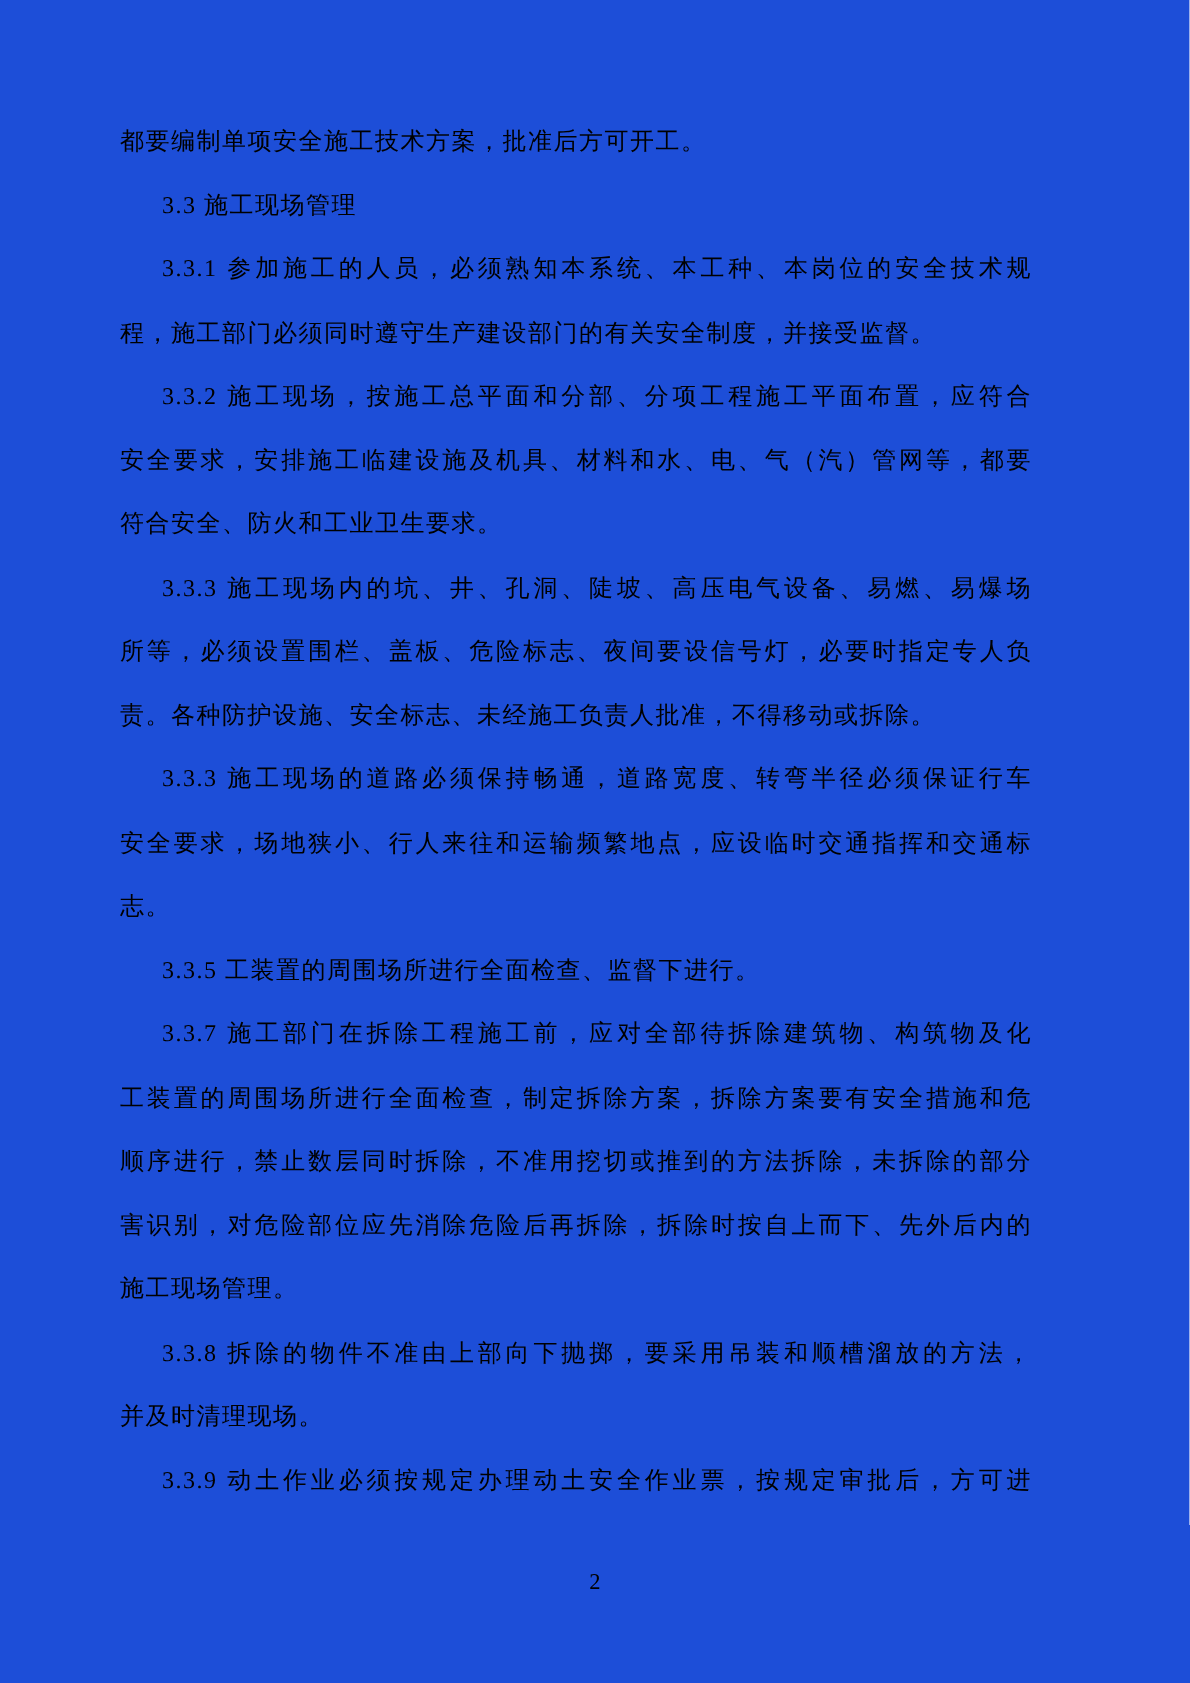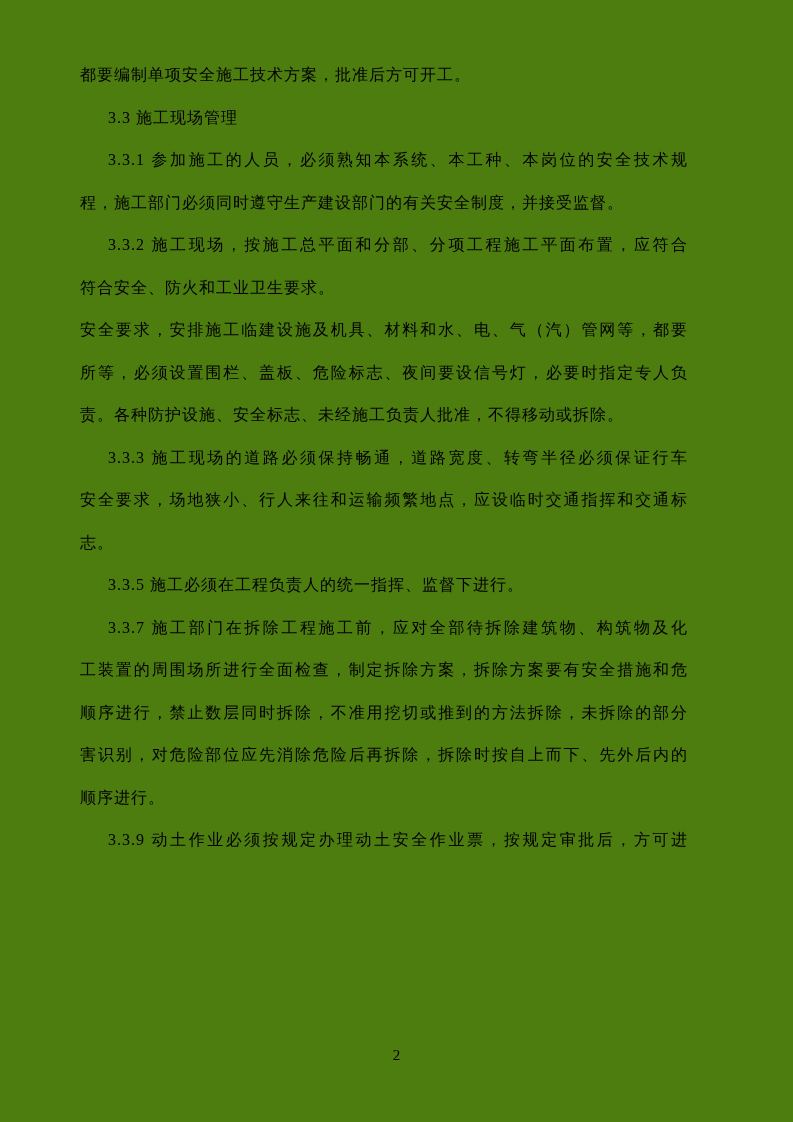--- a/index.html
+++ b/index.html
@@ -4,23 +4,23 @@
 <style>
   html, body {
     margin: 0;
     padding: 0;
     background: #ffffff;
   }
   .page {
     position: relative;
     width: 793px;
     height: 1122px;
-    background: #4d7c0f;
+    background: #1d4ed8;
     box-sizing: border-box;
-    padding: 54px 105px 0 80px;
+    padding: 74px 105px 0 80px;
     overflow: hidden;
     color: #000000;
     font-family: "Liberation Serif", "DejaVu Serif", serif;
     font-size: 16px;
   }
   .doc-body {
     width: 100%;
   }
   .text-line {
     height: 42.5px;
@@ -52,31 +52,34 @@
 </head>
 <body>
 
 <div class="page">
   <div class="doc-body" id="doc-body">
       <div class="text-line">都要编制单项安全施工技术方案，批准后方可开工。</div>
       <div class="text-line indent">3.3 施工现场管理</div>
       <div class="text-line indent justify">3.3.1 参加施工的人员，必须熟知本系统、本工种、本岗位的安全技术规</div>
       <div class="text-line">程，施工部门必须同时遵守生产建设部门的有关安全制度，并接受监督。</div>
       <div class="text-line indent justify">3.3.2 施工现场，按施工总平面和分部、分项工程施工平面布置，应符合</div>
+      <div class="text-line justify">安全要求，安排施工临建设施及机具、材料和水、电、气（汽）管网等，都要</div>
       <div class="text-line">符合安全、防火和工业卫生要求。</div>
-      <div class="text-line justify">安全要求，安排施工临建设施及机具、材料和水、电、气（汽）管网等，都要</div>
+      <div class="text-line indent justify">3.3.3 施工现场内的坑、井、孔洞、陡坡、高压电气设备、易燃、易爆场</div>
       <div class="text-line justify">所等，必须设置围栏、盖板、危险标志、夜间要设信号灯，必要时指定专人负</div>
       <div class="text-line">责。各种防护设施、安全标志、未经施工负责人批准，不得移动或拆除。</div>
       <div class="text-line indent justify">3.3.3 施工现场的道路必须保持畅通，道路宽度、转弯半径必须保证行车</div>
       <div class="text-line justify">安全要求，场地狭小、行人来往和运输频繁地点，应设临时交通指挥和交通标</div>
       <div class="text-line">志。</div>
-      <div class="text-line indent">3.3.5 施工必须在工程负责人的统一指挥、监督下进行。</div>
+      <div class="text-line indent">3.3.5 工装置的周围场所进行全面检查、监督下进行。</div>
       <div class="text-line indent justify">3.3.7 施工部门在拆除工程施工前，应对全部待拆除建筑物、构筑物及化</div>
       <div class="text-line justify">工装置的周围场所进行全面检查，制定拆除方案，拆除方案要有安全措施和危</div>
       <div class="text-line justify">顺序进行，禁止数层同时拆除，不准用挖切或推到的方法拆除，未拆除的部分</div>
       <div class="text-line justify">害识别，对危险部位应先消除危险后再拆除，拆除时按自上而下、先外后内的</div>
-      <div class="text-line">顺序进行。</div>
+      <div class="text-line">施工现场管理。</div>
+      <div class="text-line indent justify">3.3.8 拆除的物件不准由上部向下抛掷，要采用吊装和顺槽溜放的方法，</div>
+      <div class="text-line">并及时清理现场。</div>
       <div class="text-line indent justify">3.3.9 动土作业必须按规定办理动土安全作业票，按规定审批后，方可进</div>
     </div>
   <div class="page-footer">
     <span>2</span>
   </div>
 </div>
 
 </body></html>

